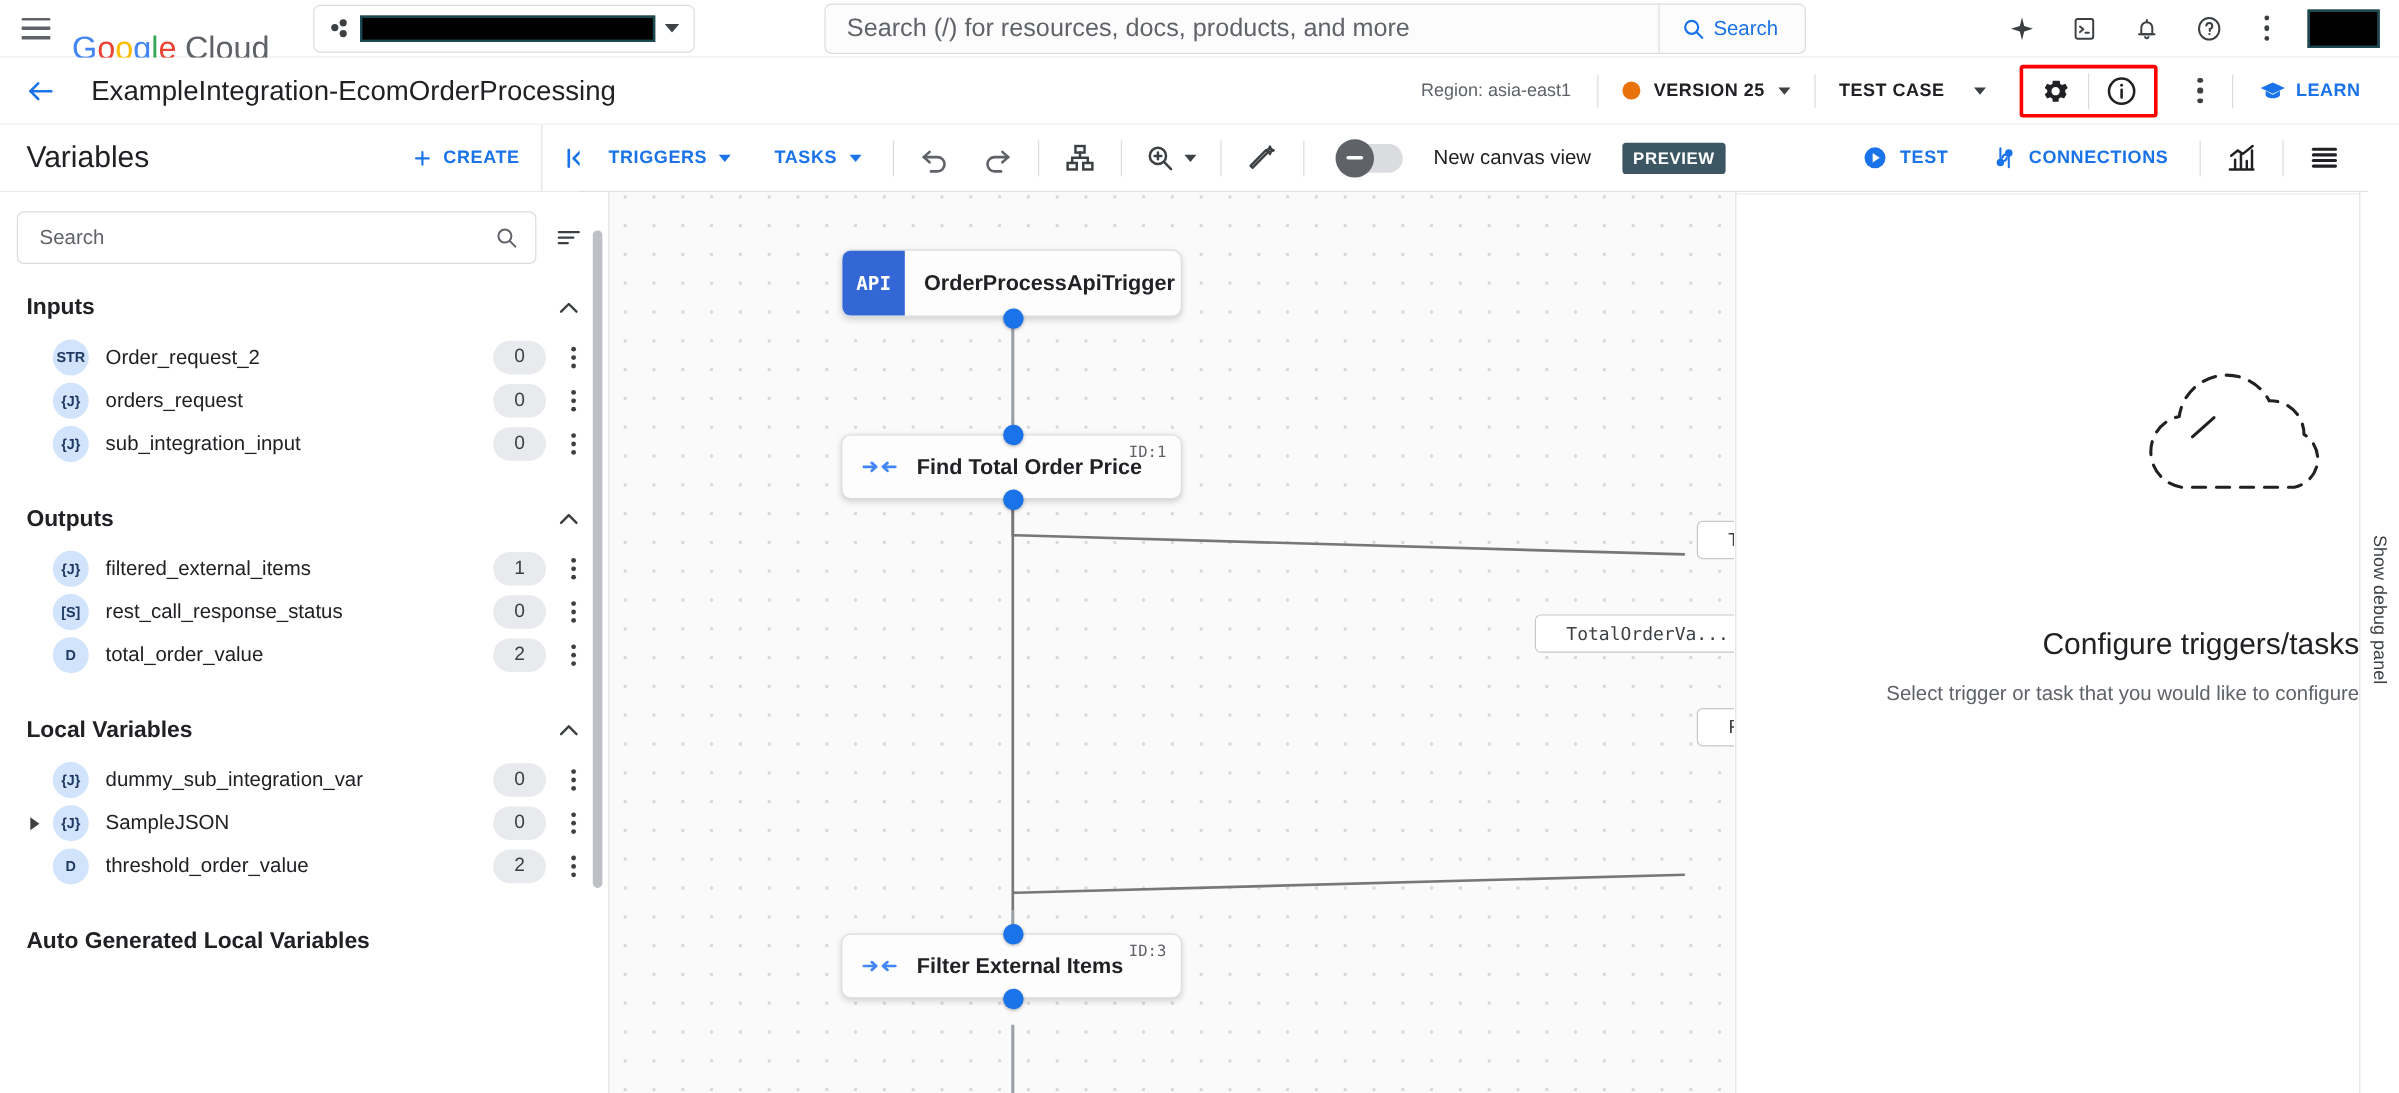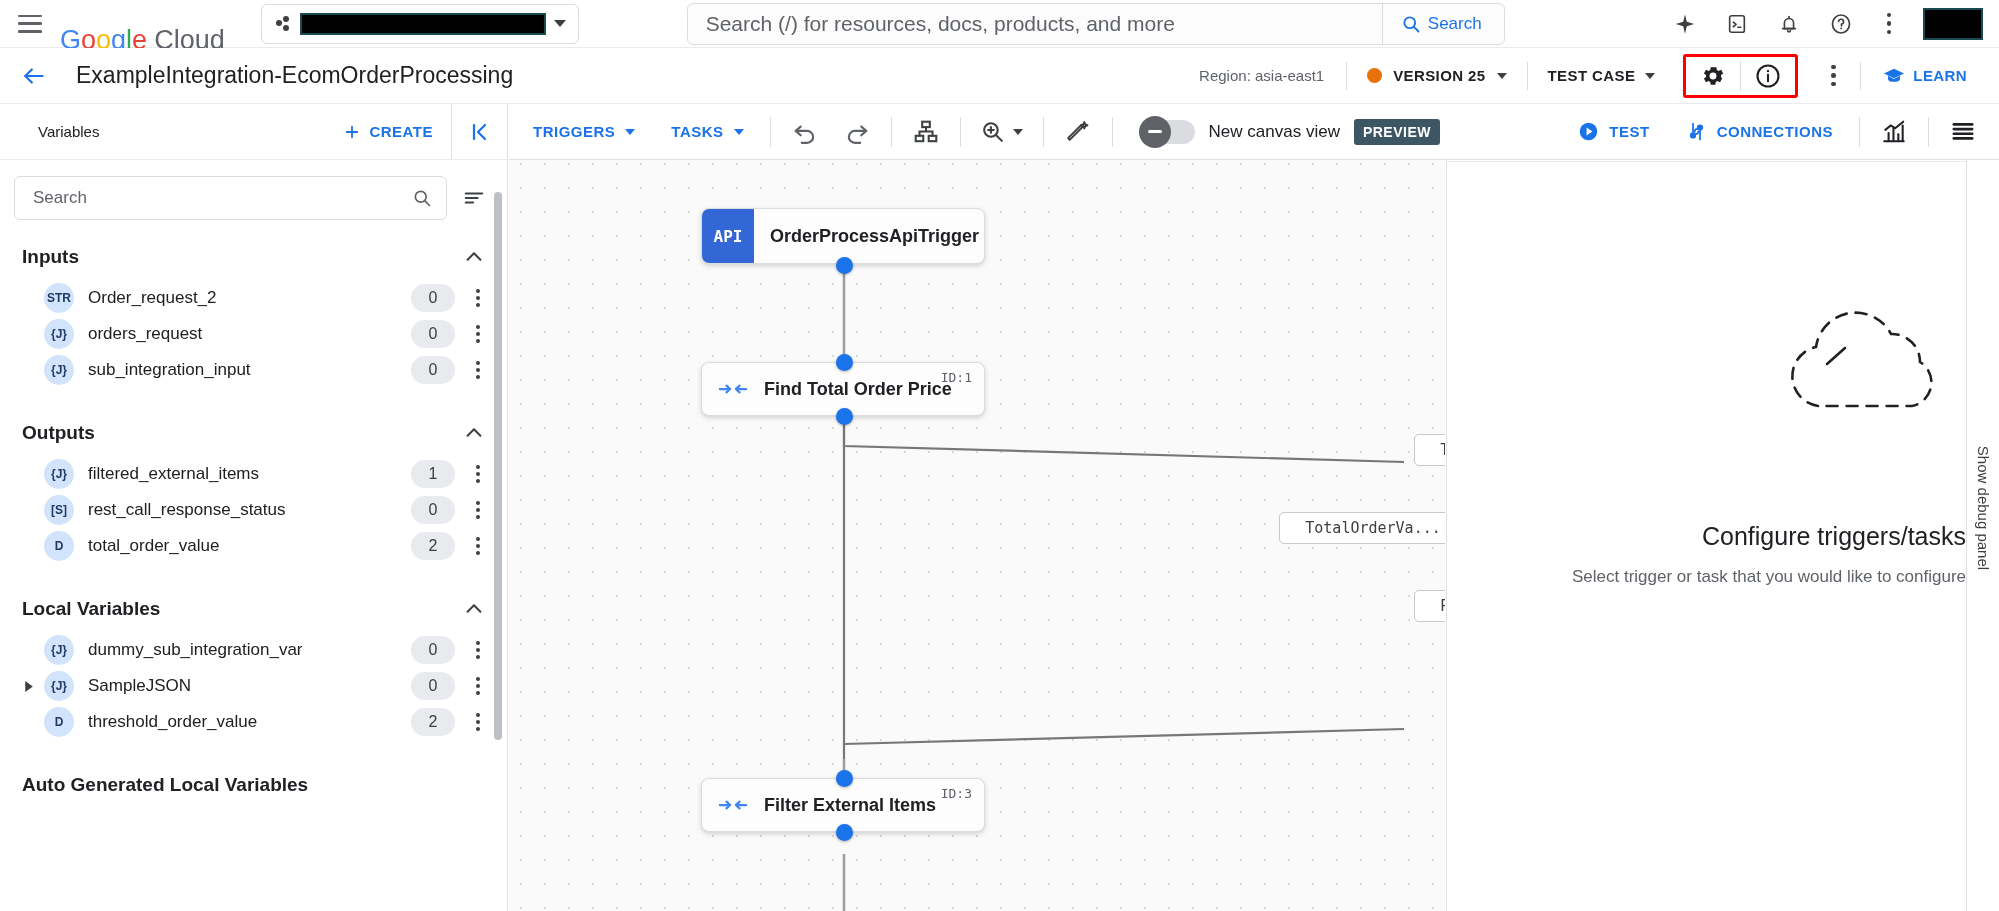--- a/index.html
+++ b/index.html
@@ -71,38 +71,38 @@
     display: flex; align-items: center; justify-content: center; }
   .page-title { margin-left: 28px; font-size: 23px; color: #202124; }
   .head-right { margin-left: auto; display: flex; align-items: center; height: 100%; padding-right: 14px; }
   .region-txt { font-size: 15px; color: #5f6368; padding: 0 22px; }
   .hdivider { width: 1px; height: 28px; background: #dadce0; }
   .version-btn { display: flex; align-items: center; gap: 11px; padding: 0 20px; cursor: pointer; }
   .vdot { width: 15px; height: 15px; border-radius: 50%; background: #E8710A; }
   .version-lbl { font-size: 15px; font-weight: bold; letter-spacing: .4px; color: #202124; }
   .caret-sm { width: 0; height: 0; border-left: 5px solid transparent; border-right: 5px solid transparent;
     border-top: 6px solid #3c4043; }
-  .testcase-btn { display: flex; align-items: center; gap: 10px; padding: 0 20px; cursor: pointer; }
+  .testcase-btn { display: flex; align-items: center; gap: 25px; padding: 0 20px; cursor: pointer; }
   .testcase-lbl { font-size: 15px; font-weight: bold; letter-spacing: .4px; color: #202124; }
   .redbox {
     display: flex; align-items: center; border: 3px solid #FF0000; border-radius: 3px;
     height: 44px; margin: 0 8px;
   }
   .redbox .hdivider { height: 30px; }
   .icon-btn { width: 54px; height: 100%; display: flex; align-items: center; justify-content: center; cursor: pointer; }
   .learn-btn { display: flex; align-items: center; gap: 8px; padding: 0 18px 0 22px; color: #1a73e8;
     font-size: 15px; font-weight: bold; letter-spacing: .4px; cursor: pointer; }
 
   
   .sidebar {
     position: absolute; left: 0; top: 104px; width: 508px; height: 807px;
     background: #fff; border-right: 1px solid #e0e0e0; overflow: hidden;
   }
   .sb-head { height: 56px; display: flex; align-items: center; border-bottom: 1px solid #e8eaed; }
-  .sb-title { margin-left: 38px; font-size: 15px; color: #202124; }
+  .sb-title { margin-left: 22px; font-size: 25px; color: #202124; }
   .sb-create { margin-left: auto; display: flex; align-items: center; gap: 8px; color: #1a73e8;
     font-size: 15px; font-weight: bold; letter-spacing: .5px; cursor: pointer; padding-right: 18px; }
   .sb-collapse { border-left: 1px solid #e0e0e0; width: 56px; height: 100%;
     display: flex; align-items: center; justify-content: center; color: #1a73e8; cursor: pointer; }
   .sb-searchrow { display: flex; align-items: center; padding: 16px 20px 14px 14px; gap: 14px; }
   .sb-search { flex: 1; height: 44px; border: 1px solid #dadce0; border-radius: 6px;
     display: flex; align-items: center; padding: 0 14px 0 16px; }
   .sb-search input { flex: 1; border: 0; outline: none; font-size: 17px; color: #3c4043;
     background: transparent; font-family: "Liberation Sans", sans-serif; }
   .sb-search input::placeholder { color: #5f6368; }
@@ -176,30 +176,30 @@
     position: absolute; left: 1966px; top: 104px; width: 33px; height: 807px;
     background: #fff; border-left: 1px solid #e0e0e0; cursor: pointer;
   }
   .debugrail span {
     position: absolute; top: 50%; left: 50%; transform: translate(-50%,-50%) rotate(90deg);
     white-space: nowrap; font-size: 15px; color: #3c4043;
   }
 
   
   .toolbar {
-    position: absolute; left: 509px; top: 104px; width: 1490px; height: 56px;
+    position: absolute; left: 483px; top: 104px; width: 1490px; height: 56px;
     background: #fff; border-bottom: 1px solid #e0e0e0;
     display: flex; align-items: center; z-index: 5;
   }
   .tb-btn { display: flex; align-items: center; gap: 10px; color: #1a73e8;
     font-size: 15px; font-weight: bold; letter-spacing: .5px; padding: 0 18px; cursor: pointer; height: 100%; }
   .tb-icon { width: 52px; height: 100%; display: flex; align-items: center; justify-content: center;
     color: #5f6368; cursor: pointer; }
   .tb-div { width: 1px; height: 30px; background: #dadce0; margin: 0 8px; }
-  .toggle-wrap { display: flex; align-items: center; gap: 14px; padding-left: 18px; }
+  .toggle-wrap { display: flex; align-items: center; gap: 26px; padding-left: 18px; }
   .toggle {
     width: 56px; height: 24px; border-radius: 12px; background: #dadce0; position: relative; cursor: pointer;
   }
   .toggle .knob { position: absolute; left: 0; top: -4px; width: 32px; height: 32px; border-radius: 50%;
     background: #5f6368; display: flex; align-items: center; justify-content: center; }
   .toggle .knob::after { content: ""; width: 14px; height: 2.5px; background: #fff; border-radius: 2px; }
   .toggle-label { font-size: 17px; color: #202124; }
   .preview-chip { background: #3c5763; color: #fff; font-size: 14px; font-weight: bold;
     letter-spacing: .5px; padding: 5px 9px; border-radius: 3px; }
   .spacer { flex: 1; }

